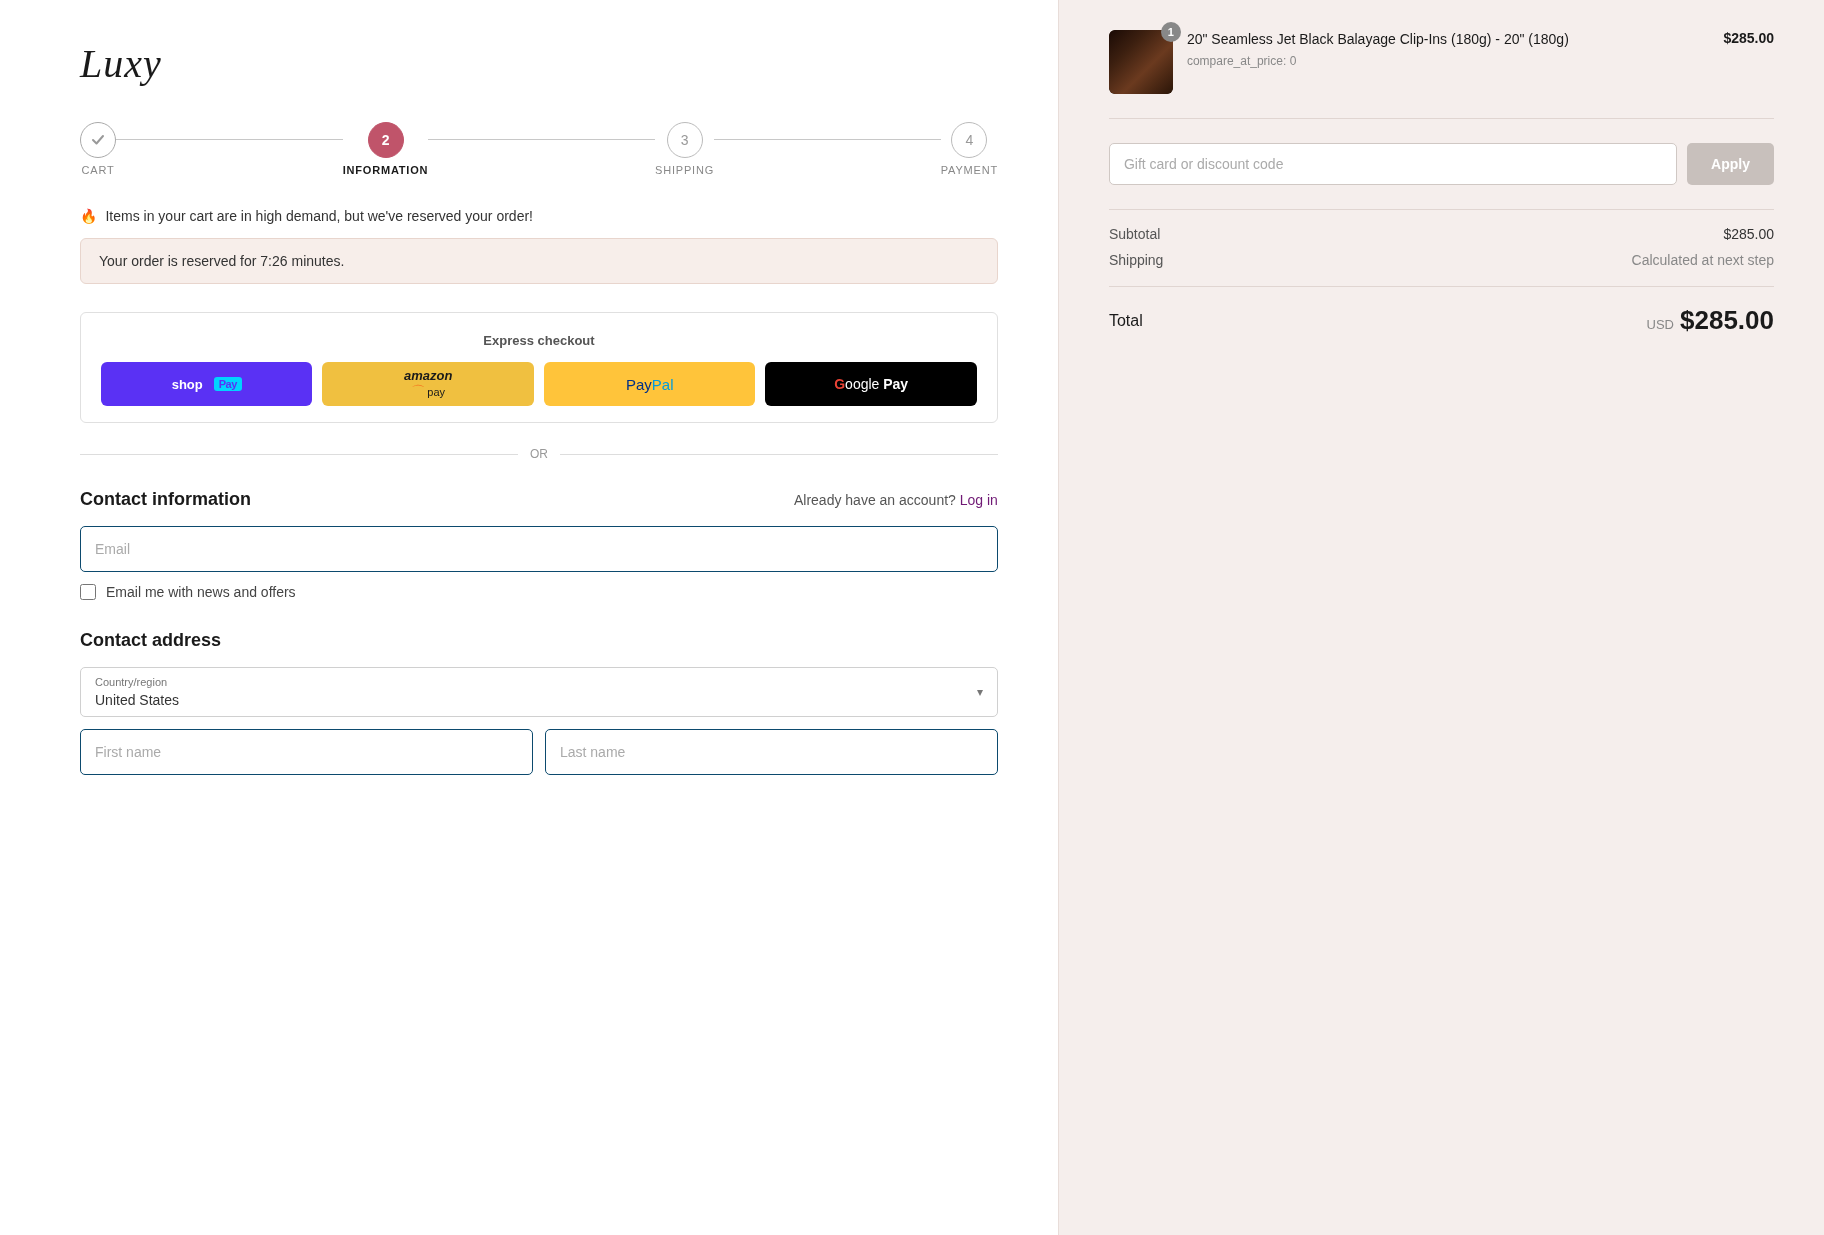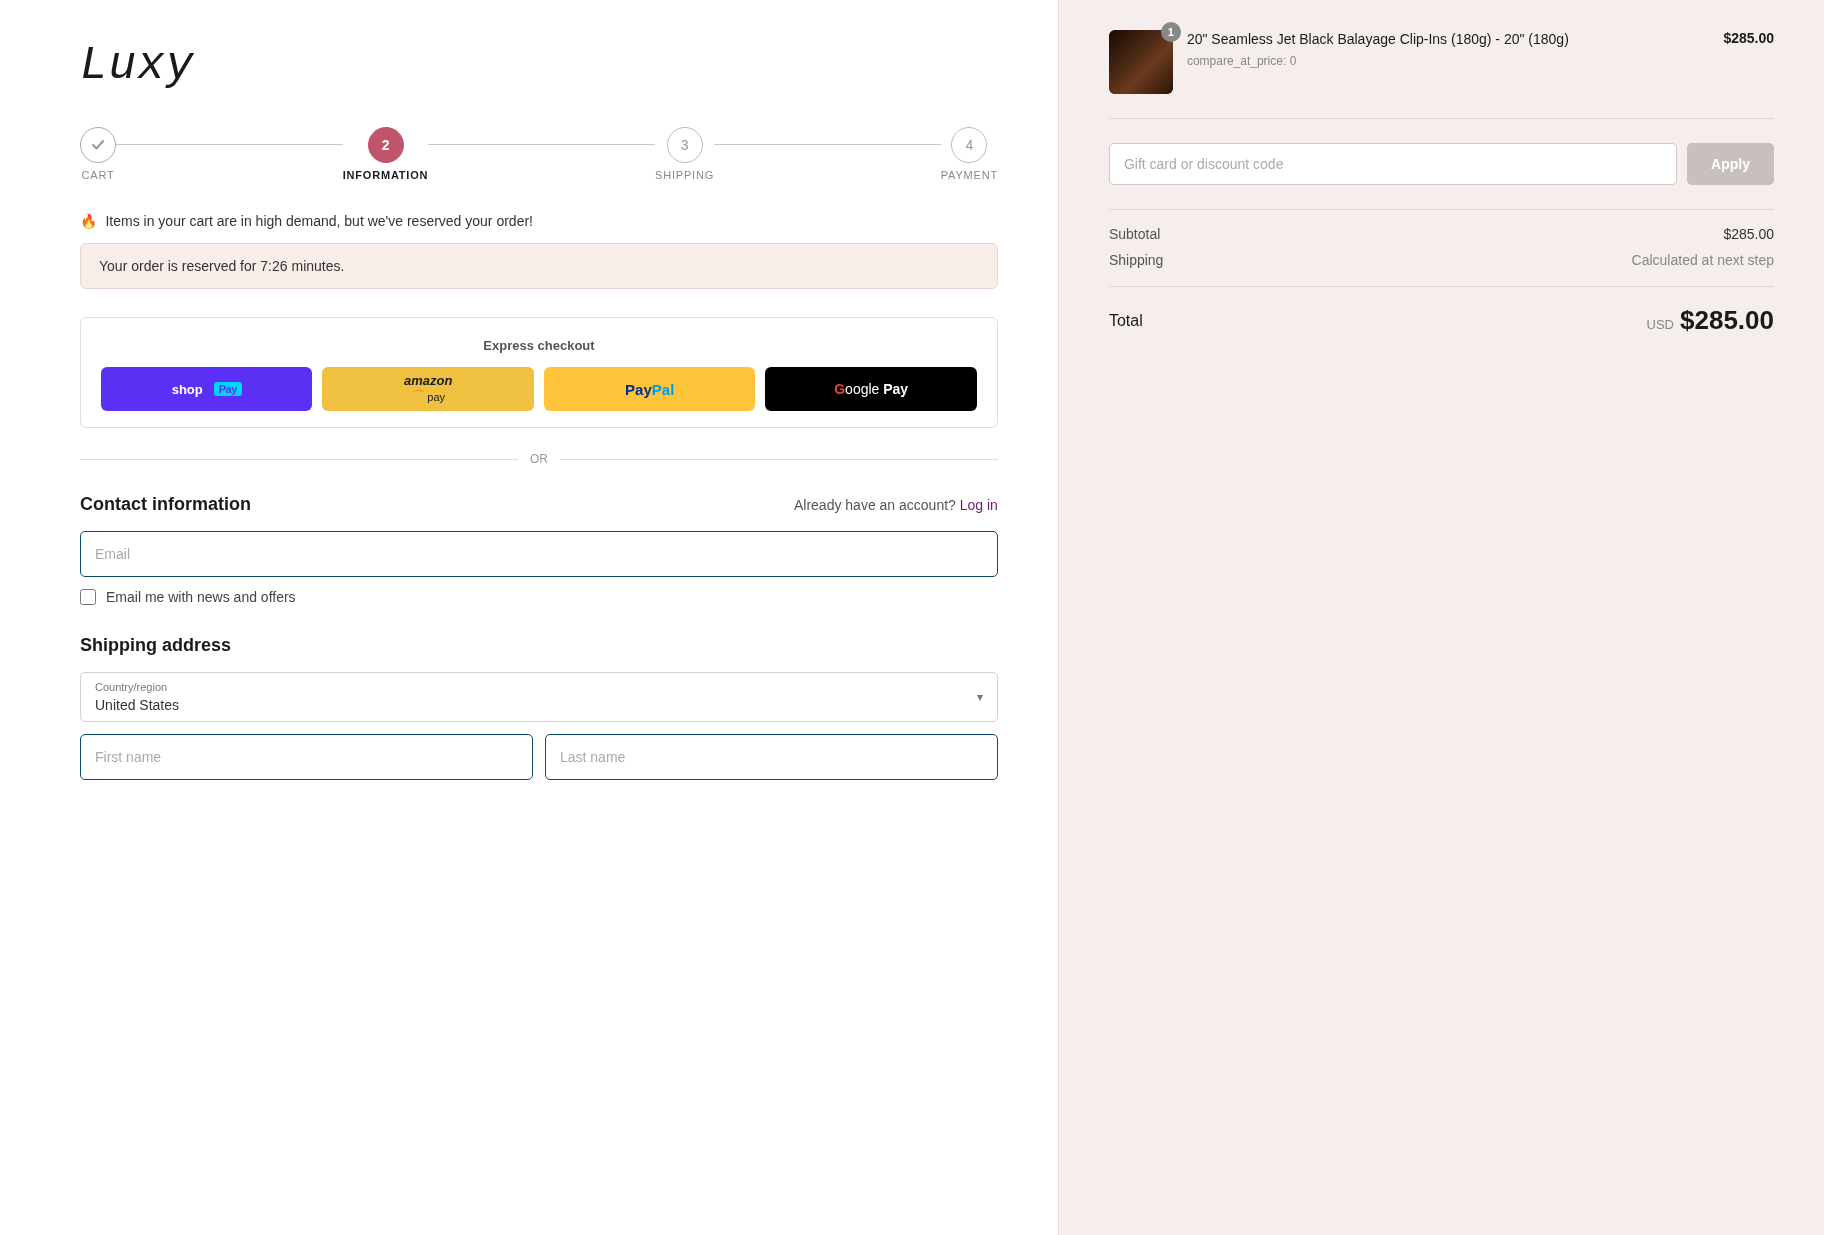--- a/index.html
+++ b/index.html
@@ -22,23 +22,23 @@
     
     .right-panel {
       width: 42%;
       background: #f5eeec;
       padding: 30px 50px 40px 50px;
       border-left: 1px solid #e8ddd9;
     }
 
     
     .logo {
-      font-family: Liberation Mono, monospace;
+      font-family: Liberation Serif, serif;
       font-style: italic;
-      font-size: 46px;
+      font-size: 40px;
       color: #1a1a1a;
       margin-bottom: 35px;
       display: block;
       letter-spacing: 1px;
     }
 
     
     .stepper {
       display: flex;
       align-items: center;
@@ -441,21 +441,21 @@
       align-items: center;
     }
     .amazon-arrow {
       color: #f47920;
       font-size: 14px;
     }
 
     
     .paypal-logo {
       font-size: 15px;
-      font-weight: 700;
+      font-weight: 400;
     }
     .pp-blue { color: #003087; }
     .pp-lightblue { color: #009cde; }
 
     
     .gpay-logo {
       font-size: 14px;
       font-weight: 600;
     }
     .g-red { color: #ea4335; }
@@ -569,21 +569,21 @@
       </span>
     </div>
     <input type="email" class="input-field" placeholder="Email" style="">
     <div class="checkbox-row">
       <input type="checkbox" class="checkbox-input" style="">
       <label class="checkbox-label">Email me with news and offers</label>
     </div>
   </div>
 
   <div>
-    <div class="shipping-title">Shipping address</div>
+    <div class="shipping-title">Contact address</div>
 
     <div class="select-wrapper">
       <div style="border:1px solid #d0d0d0;border-radius:5px;padding:8px 14px 8px 14px;background:#fff;cursor:pointer;position:relative;">
         <div class="country-label">Country/region</div>
         <div style="padding-top:16px;font-size:14px;color:#333;">United States</div>
         <span class="select-arrow">▾</span>
       </div>
     </div>
 
     <div class="name-row">

